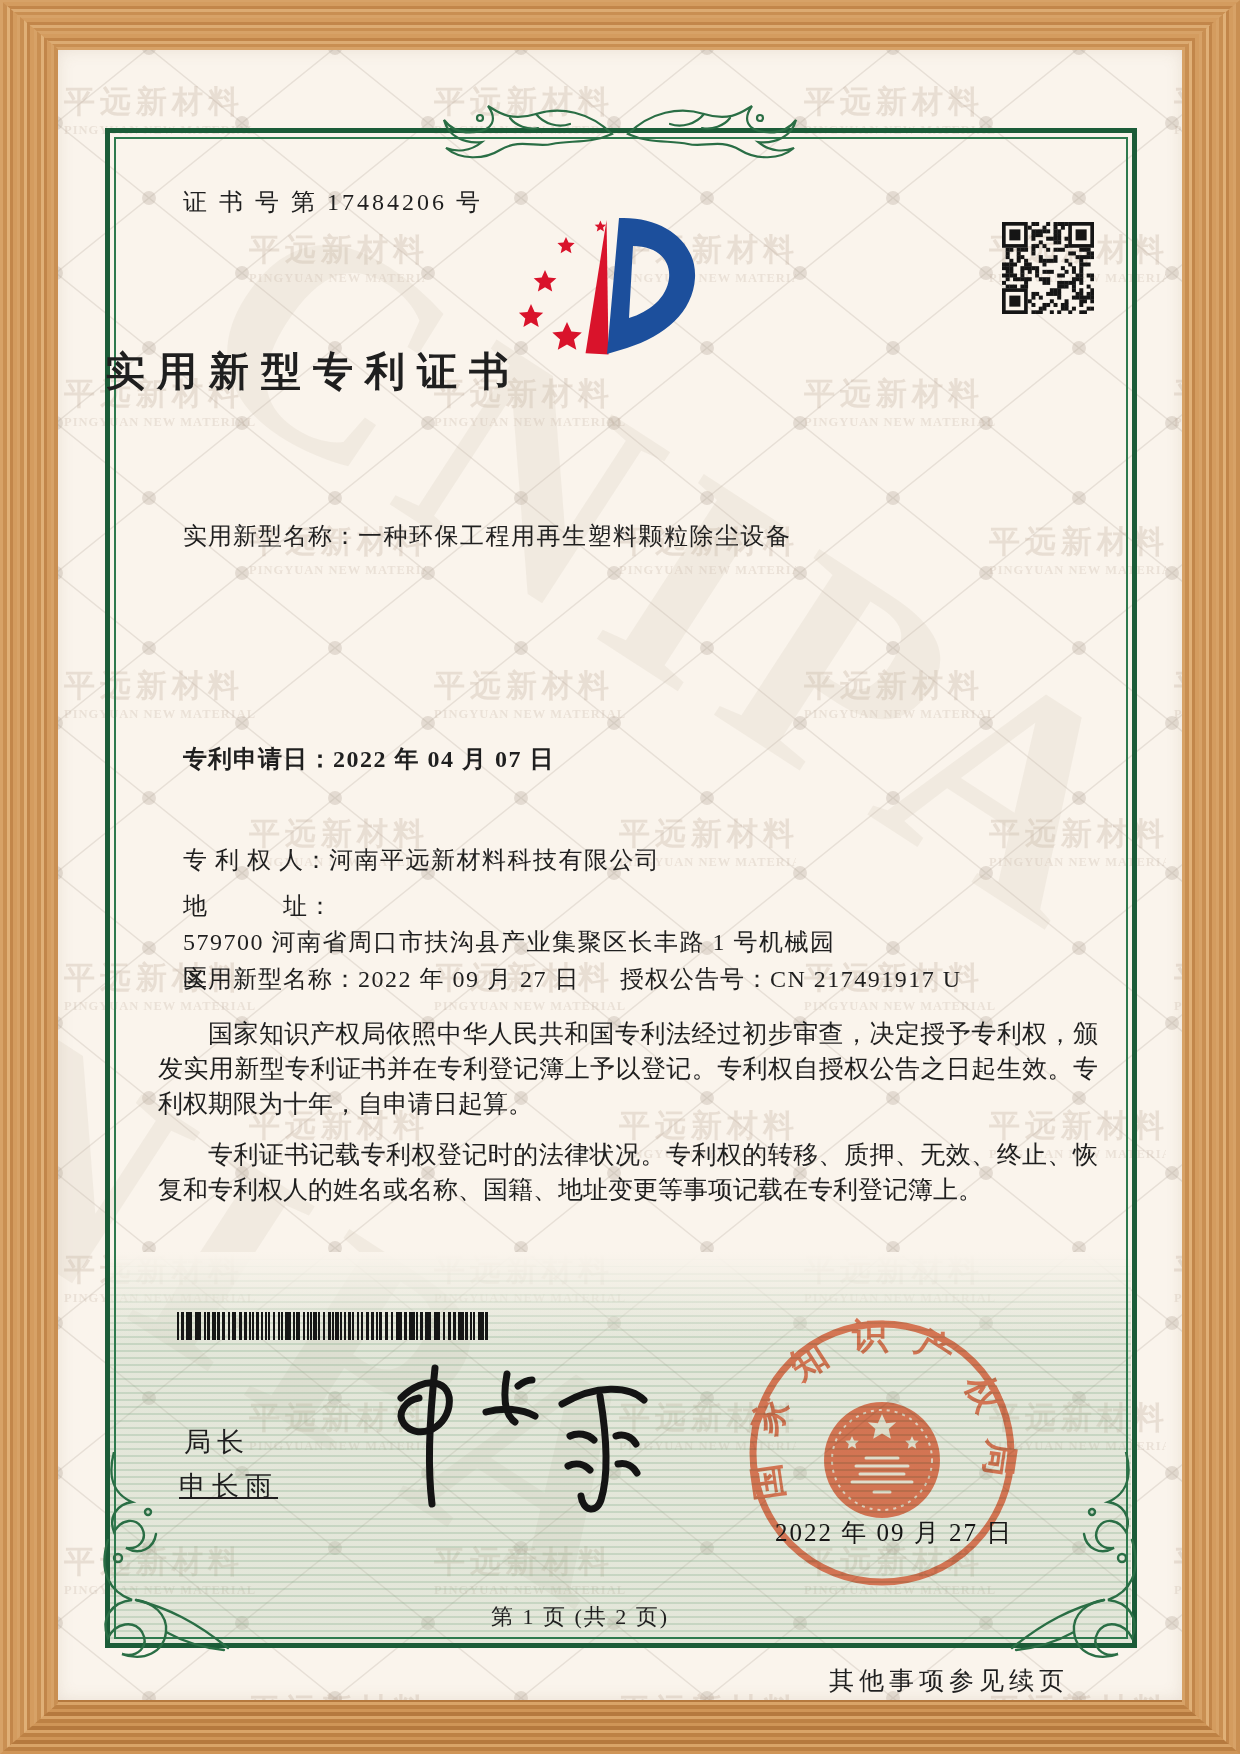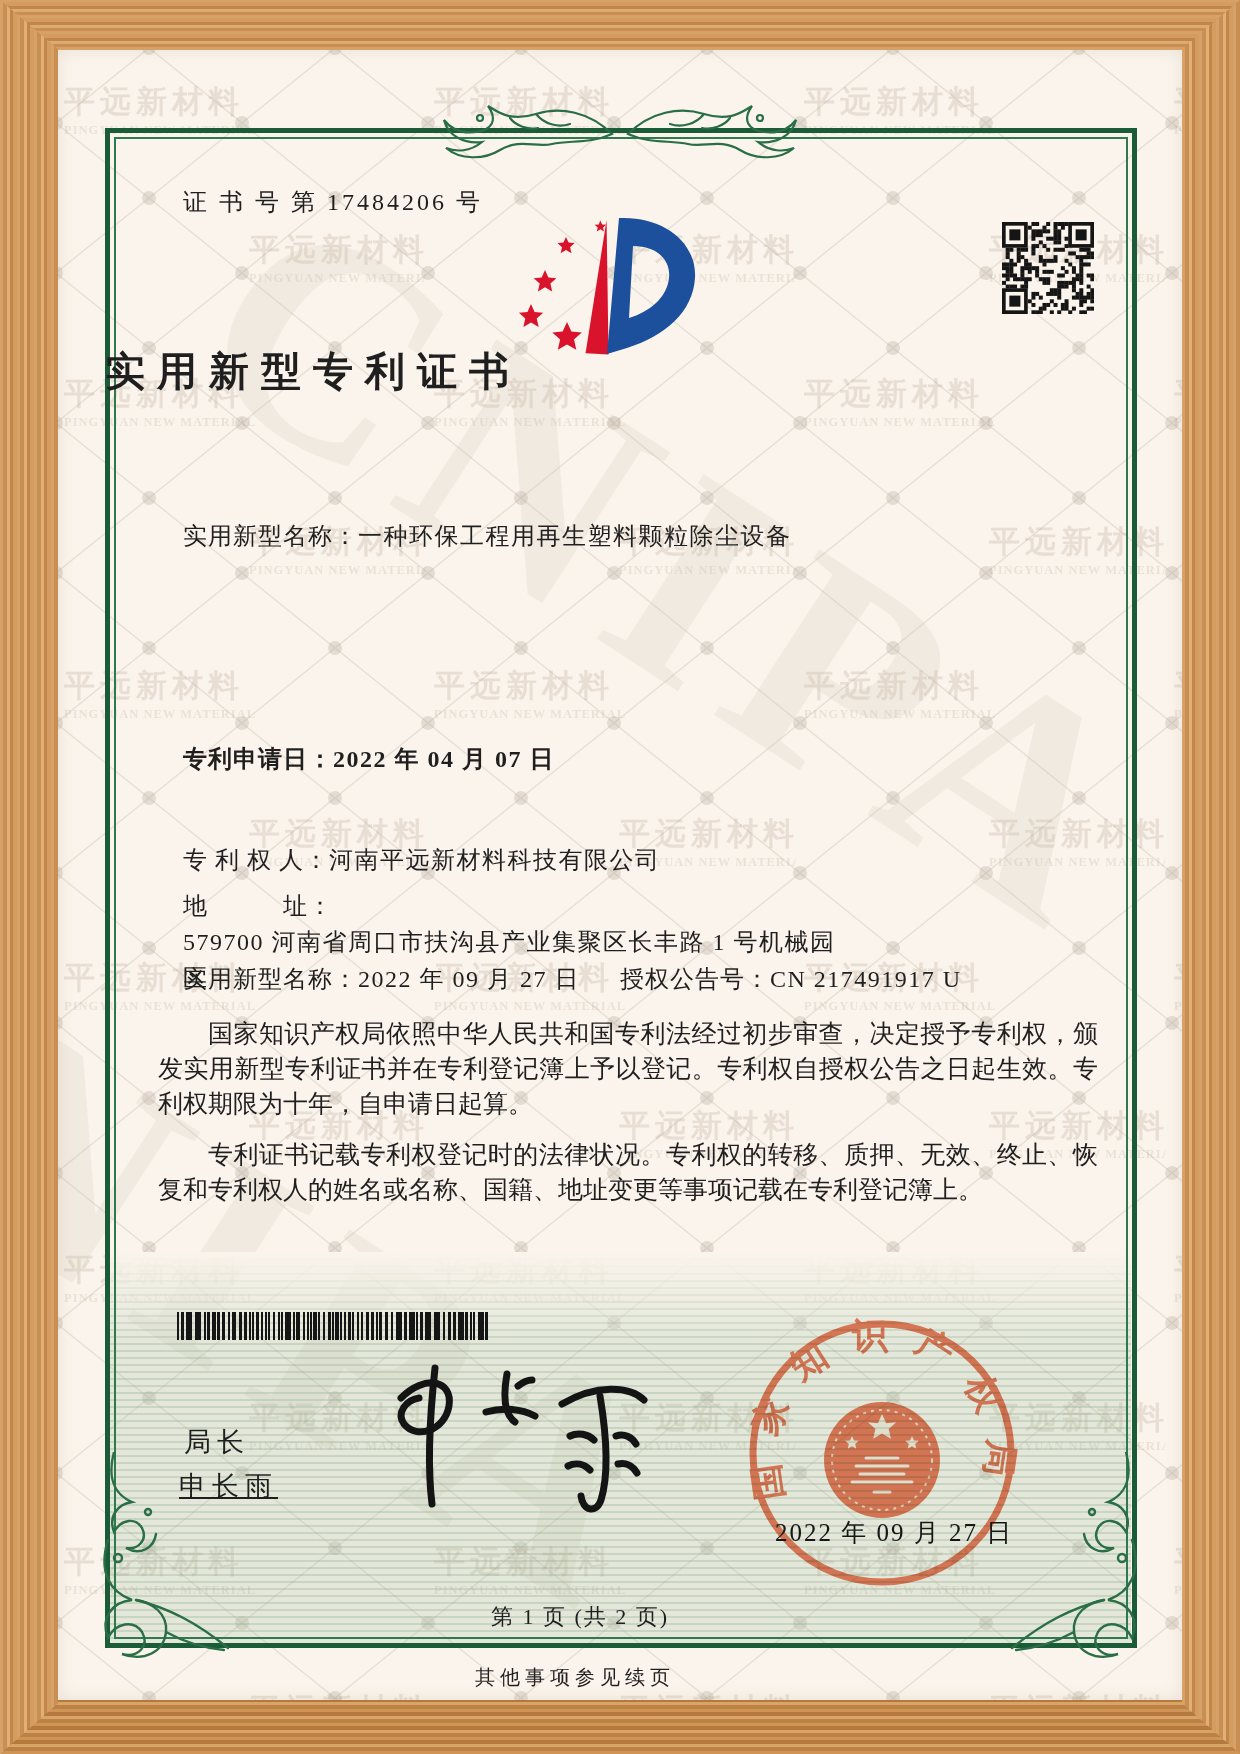--- a/index.html
+++ b/index.html
@@ -49,21 +49,21 @@
   #bodytext{left:158px;top:1016px;width:940px;font-size:25px;line-height:35px;z-index:10;text-align:justify;}
   #bodytext p{margin:0;text-indent:2em;}
   #bodytext p+p{margin-top:16px;}
   #barcode{left:175px;top:1312px;z-index:10;}
   #signer-title{left:184px;top:1424px;font-size:27px;letter-spacing:6px;z-index:10;}
   #signer-name{left:179px;top:1468px;font-size:27px;letter-spacing:6px;z-index:10;text-decoration:underline;}
   #signature{left:355px;top:1352px;z-index:11;}
   #seal{left:740px;top:1308px;z-index:12;mix-blend-mode:multiply;opacity:.92;}
   #seal-date{left:775px;top:1516px;font-size:25px;letter-spacing:2px;z-index:13;color:#161616;}
   #page-num{left:105px;top:1602px;width:950px;text-align:center;font-size:22px;letter-spacing:2px;z-index:10;}
-  #cont-note{left:95px;top:1664px;width:960px;text-align:center;font-size:20px;letter-spacing:5px;z-index:10;}
+  #cont-note{left:109px;top:1664px;width:960px;text-align:right;font-size:25px;letter-spacing:5px;z-index:10;}
 </style>
 </head>
 <body>
 
 <div id="canvas">
 
   <div class="wood wood-h abs" id="wood-top"></div>
   <div class="wood wood-h abs" id="wood-bottom"></div>
   <div class="wood wood-v abs" id="wood-left"></div>
   <div class="wood wood-v abs" id="wood-right"></div>

